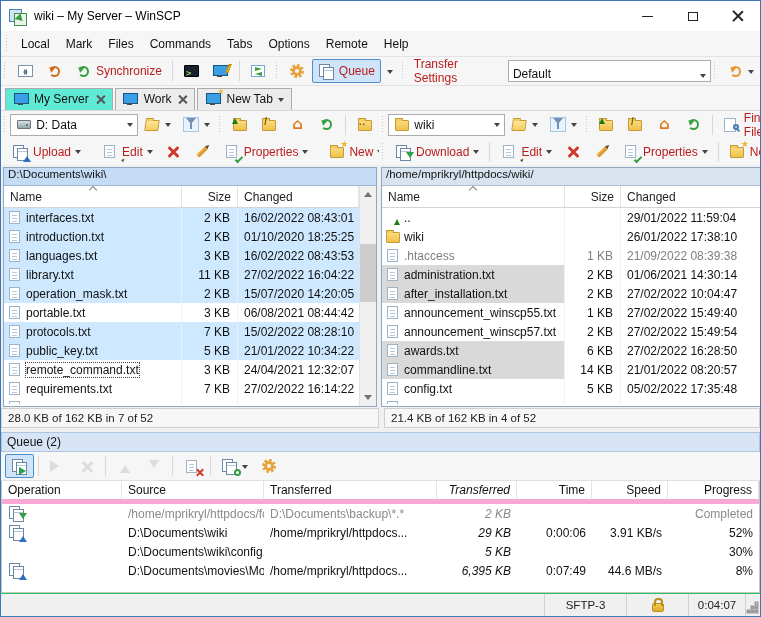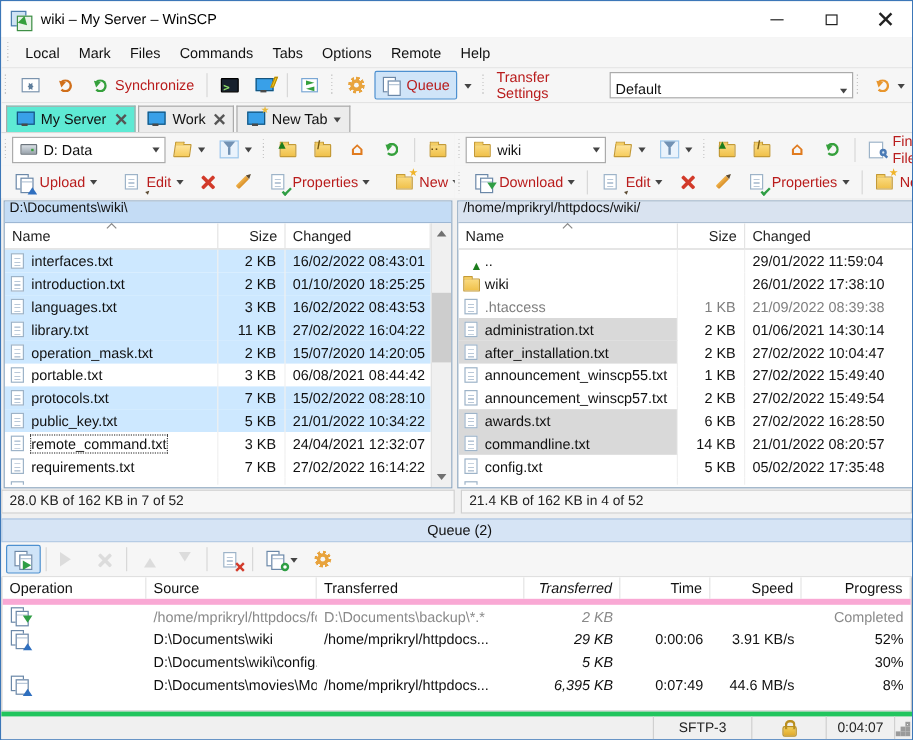--- a/index.html
+++ b/index.html
@@ -187,42 +187,42 @@
   .sthumb { position:absolute; left:0; width:100%; height:58px; background:#cdcdcd; }
   .pleft .sthumb { top:42px; }
 
   
   .pstatus { height:22px; display:flex; gap:5px; padding:1px 0; flex:0 0 auto; }
   .pcell { background:#f7f7f7; border:1px solid #d0d0d0; display:flex; align-items:center; padding-left:6px; font-size:11.5px; color:#222; }
   .pcell.l { width:378px; } .pcell.r { flex:1; }
 
   
   .qgap { height:3px; flex:0 0 auto; }
-  .qheader { height:20px; background:#d6e4f5; border:1px solid #aec6e2; display:flex; align-items:center; padding-left:5px; flex:0 0 auto;justify-content:center; }
+  .qheader { height:20px; background:#d6e4f5; border:1px solid #aec6e2; display:flex; align-items:center; padding-left:5px; flex:0 0 auto; }
   .qtoolbar { height:29px; background:#f6f6f6; border-bottom:1px solid #e0e0e0; flex:0 0 auto; }
   .qlist { flex:1; background:#fff; border:1px solid #c6c6c6; border-top:none; display:flex; flex-direction:column; overflow:hidden; }
   .qcols { height:23px; display:flex; align-items:center; border-bottom:5px solid #f9a8d4; flex:0 0 auto; }
   .qcols .hc { height:100%; display:flex; align-items:center; padding:0 6px; border-right:1px solid #e4e4e4; }
   .q-op { flex:0 0 120px; } .q-src { flex:0 0 142px; } .q-dst { flex:0 0 173px; }
   .q-trn { flex:0 0 80px; justify-content:flex-end; text-align:center;font-style:italic; }
   .q-tim { flex:0 0 75px; justify-content:flex-end; text-align:right; }
   .q-spd { flex:0 0 76px; justify-content:flex-end; text-align:right; }
   .q-prg { flex:0 0 91px; justify-content:flex-end; text-align:right; }
   .qrow { display:flex; align-items:center; height:19px; }
   .qrow > span { padding:0 6px; overflow:hidden; white-space:nowrap; }
   .qrow .q-trn,.qrow .q-tim,.qrow .q-spd,.qrow .q-prg { display:flex; align-items:center; }
   .qrow.done { color:#8a8a8a; }
   .qrow .qi { display:none; position:relative; }
   .qrow.dl .qi,.qrow.up .qi { display:inline-flex; }
   .qrow .qi .ov-up,.qrow .qi .ov-dn { display:none; }
   .qrow.up .qi .ov-up { display:block; }
   .qrow.dl .qi .ov-dn { display:block; }
 
   
-  .statusbar { height:23px; background:#f0f0f0; border-top:4px solid #22c55e; display:flex; align-items:stretch; flex:0 0 auto; }
+  .statusbar { height:23px; background:#f0f0f0; border-top:1px solid #22c55e; display:flex; align-items:stretch; flex:0 0 auto; }
   .scell { border-right:1px solid #d0d0d0; display:flex; align-items:center; justify-content:center; font-size:11.5px; color:#222; }
   .scell.fill { flex:1; }
   .scell.proto { width:82px; } .scell.lock { width:62px; } .scell.time { width:57px; }
   .gripcorner { width:14px; position:relative; }
   .gripcorner::after { content:""; position:absolute; right:3px; bottom:3px; width:1px; height:1px; color:#9a9a9a;
       box-shadow:0 0 0 1.5px #9a9a9a, -4px 4px 0 1.5px #9a9a9a, 0 4px 0 1.5px #9a9a9a, -8px 8px 0 1.5px #9a9a9a, -4px 8px 0 1.5px #9a9a9a, 0 8px 0 1.5px #9a9a9a;
       transform:translateY(-9px); }
 </style>
 </head>
 <body>

